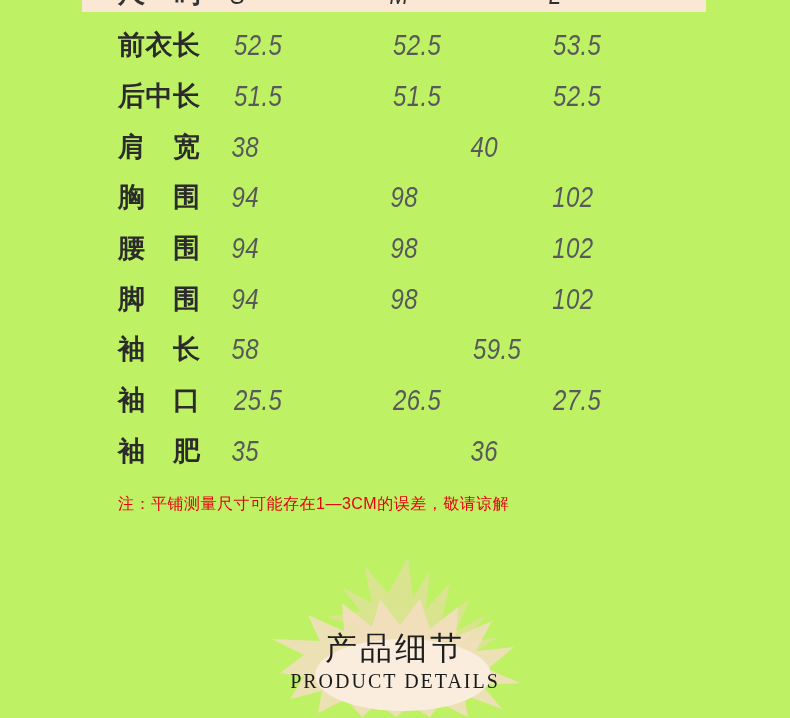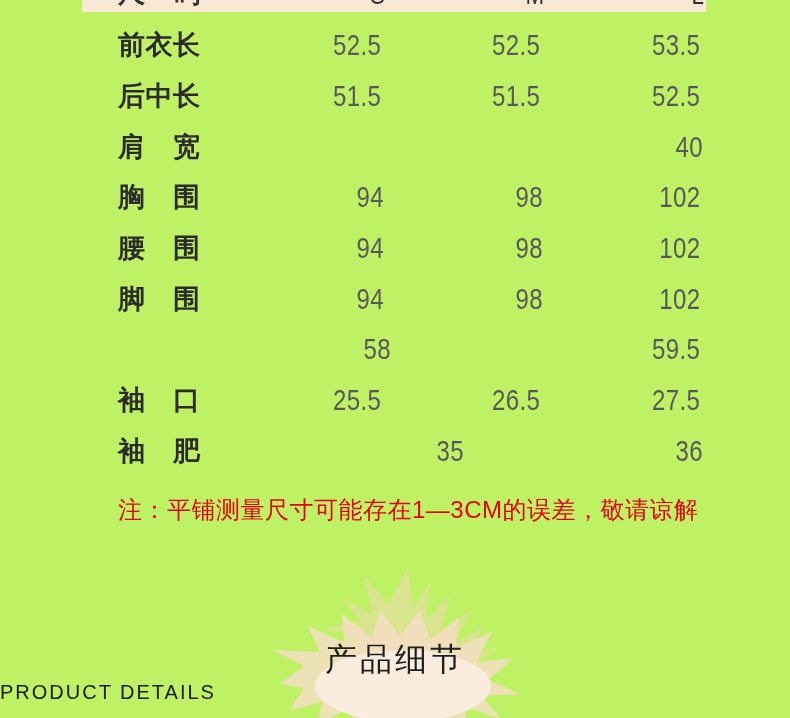--- a/index.html
+++ b/index.html
@@ -17,40 +17,40 @@
     display:flex;align-items:flex-end;height:46px;margin-top:-34px;
     background:var(--header-bg);padding-bottom:1px;box-sizing:border-box;
   }
   .tbody{padding-top:8px;}
   .trow{display:flex;align-items:center;height:50.7px;}
   .row-label{
     width:146px;padding-left:36px;box-sizing:border-box;flex:0 0 auto;
     font-size:27px;font-weight:600;color:#2b2b2b;letter-spacing:0.5px;white-space:pre;
   }
   .thead .row-label{font-weight:600;color:#333;}
-  .cell{flex:1 1 0;text-align:right;}
+  .cell{flex:1 1 0;text-align:left;font-style:italic;}
   .val{
     display:inline-block;transform:scaleX(.8);transform-origin:center;
     font-size:30px;font-weight:400;color:#58595b;letter-spacing:0.5px;
   }
   .thead .val{color:#2f2f2f;font-size:28px;}
   .note{
-    margin:18px 0 0 118px;font-size:24px;font-weight:500;
+    margin:18px 0 0 118px;font-size:16px;font-weight:500;
     color:var(--note-color);letter-spacing:0.5px;
   }
   .details{position:relative;height:162px;margin-top:40px;}
   .splash{position:absolute;left:258px;top:0;width:292px;height:162px;}
   .cn{
     position:absolute;top:72px;left:0;width:100%;text-align:center;
     font-family:Liberation Mono, monospace;
     font-size:32px;letter-spacing:3px;color:#1f1f1f;
   }
   .en{
-    position:absolute;top:115px;left:0;width:100%;text-align:left;
-    font-family:Liberation Sans, sans-serif;
+    position:absolute;top:115px;left:0;width:100%;text-align:center;
+    font-family:Liberation Serif, serif;
     font-size:20px;letter-spacing:2px;color:#1a1a1a;
   }
 </style>
 </head>
 <body>
 
 <div class="sheet">
 
   <div class="size-table">
     <div class="thead">
@@ -69,20 +69,21 @@
 
   <div class="trow">
     <span class="row-label">后中长</span>
     <span class="cell"><span class="val">51.5</span></span>
     <span class="cell"><span class="val">51.5</span></span>
     <span class="cell"><span class="val">52.5</span></span>
   </div>
 
   <div class="trow">
     <span class="row-label">肩　宽</span>
+    <span class="cell"><span class="val">38</span></span>
     <span class="cell"><span class="val">40</span></span>
   </div>
 
   <div class="trow">
     <span class="row-label">胸　围</span>
     <span class="cell"><span class="val">94</span></span>
     <span class="cell"><span class="val">98</span></span>
     <span class="cell"><span class="val">102</span></span>
   </div>
 
@@ -94,20 +95,21 @@
   </div>
 
   <div class="trow">
     <span class="row-label">脚　围</span>
     <span class="cell"><span class="val">94</span></span>
     <span class="cell"><span class="val">98</span></span>
     <span class="cell"><span class="val">102</span></span>
   </div>
 
   <div class="trow">
+    <span class="row-label">袖　长</span>
     <span class="cell"><span class="val">58</span></span>
     <span class="cell"><span class="val">59.5</span></span>
   </div>
 
   <div class="trow">
     <span class="row-label">袖　口</span>
     <span class="cell"><span class="val">25.5</span></span>
     <span class="cell"><span class="val">26.5</span></span>
     <span class="cell"><span class="val">27.5</span></span>
   </div>

